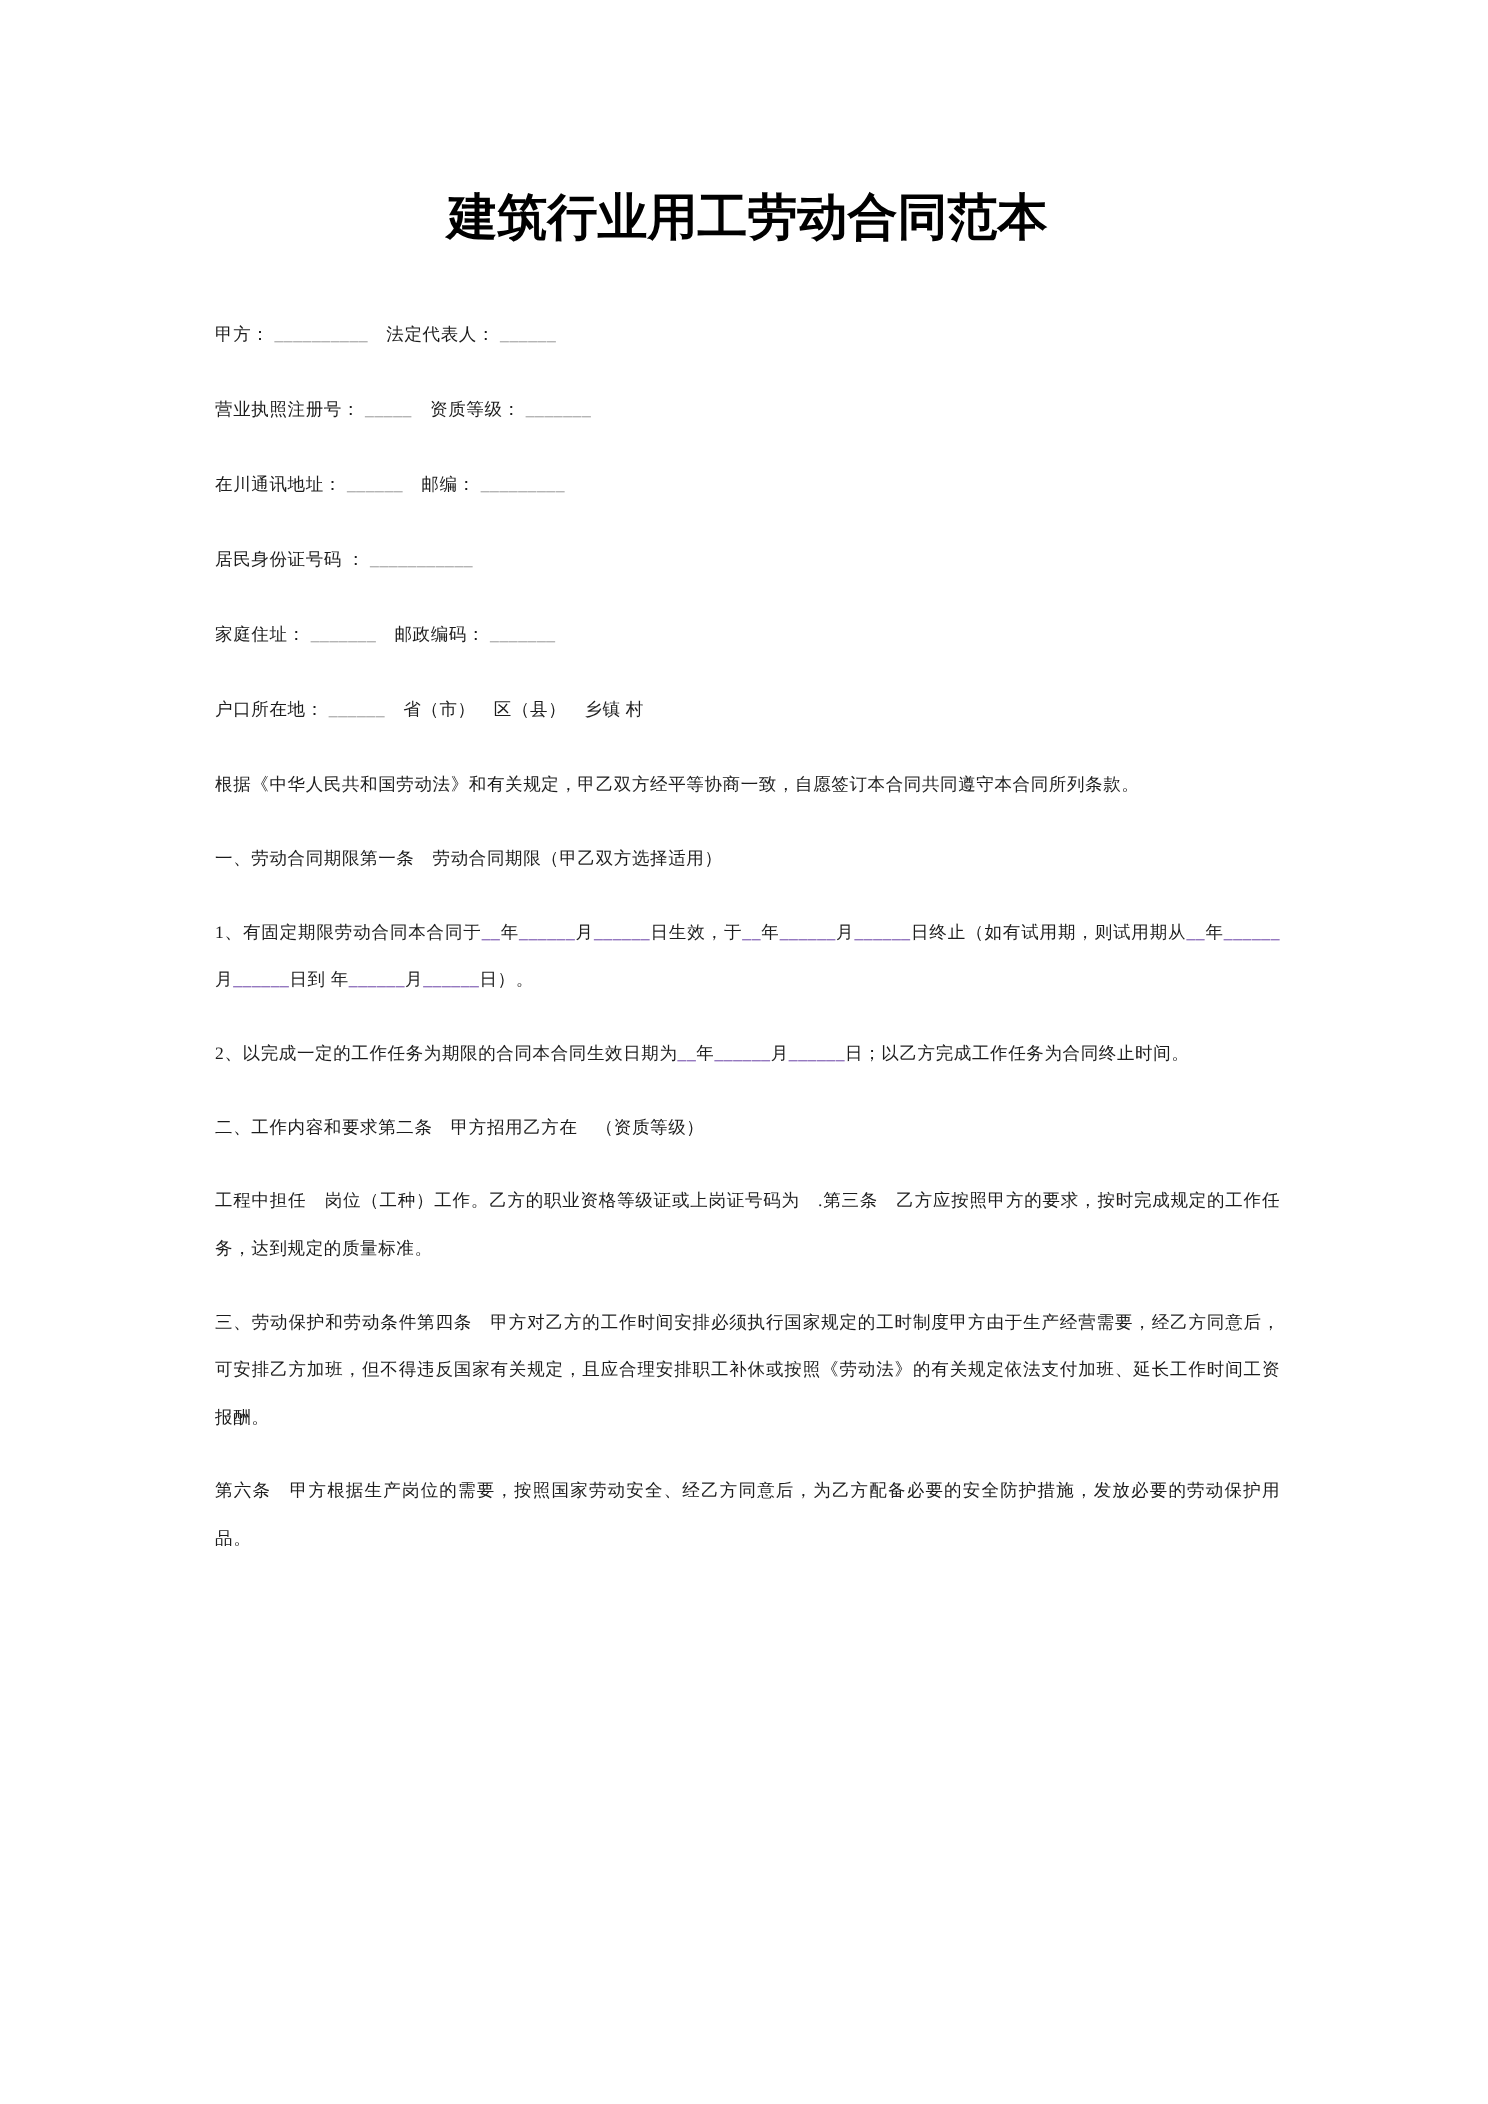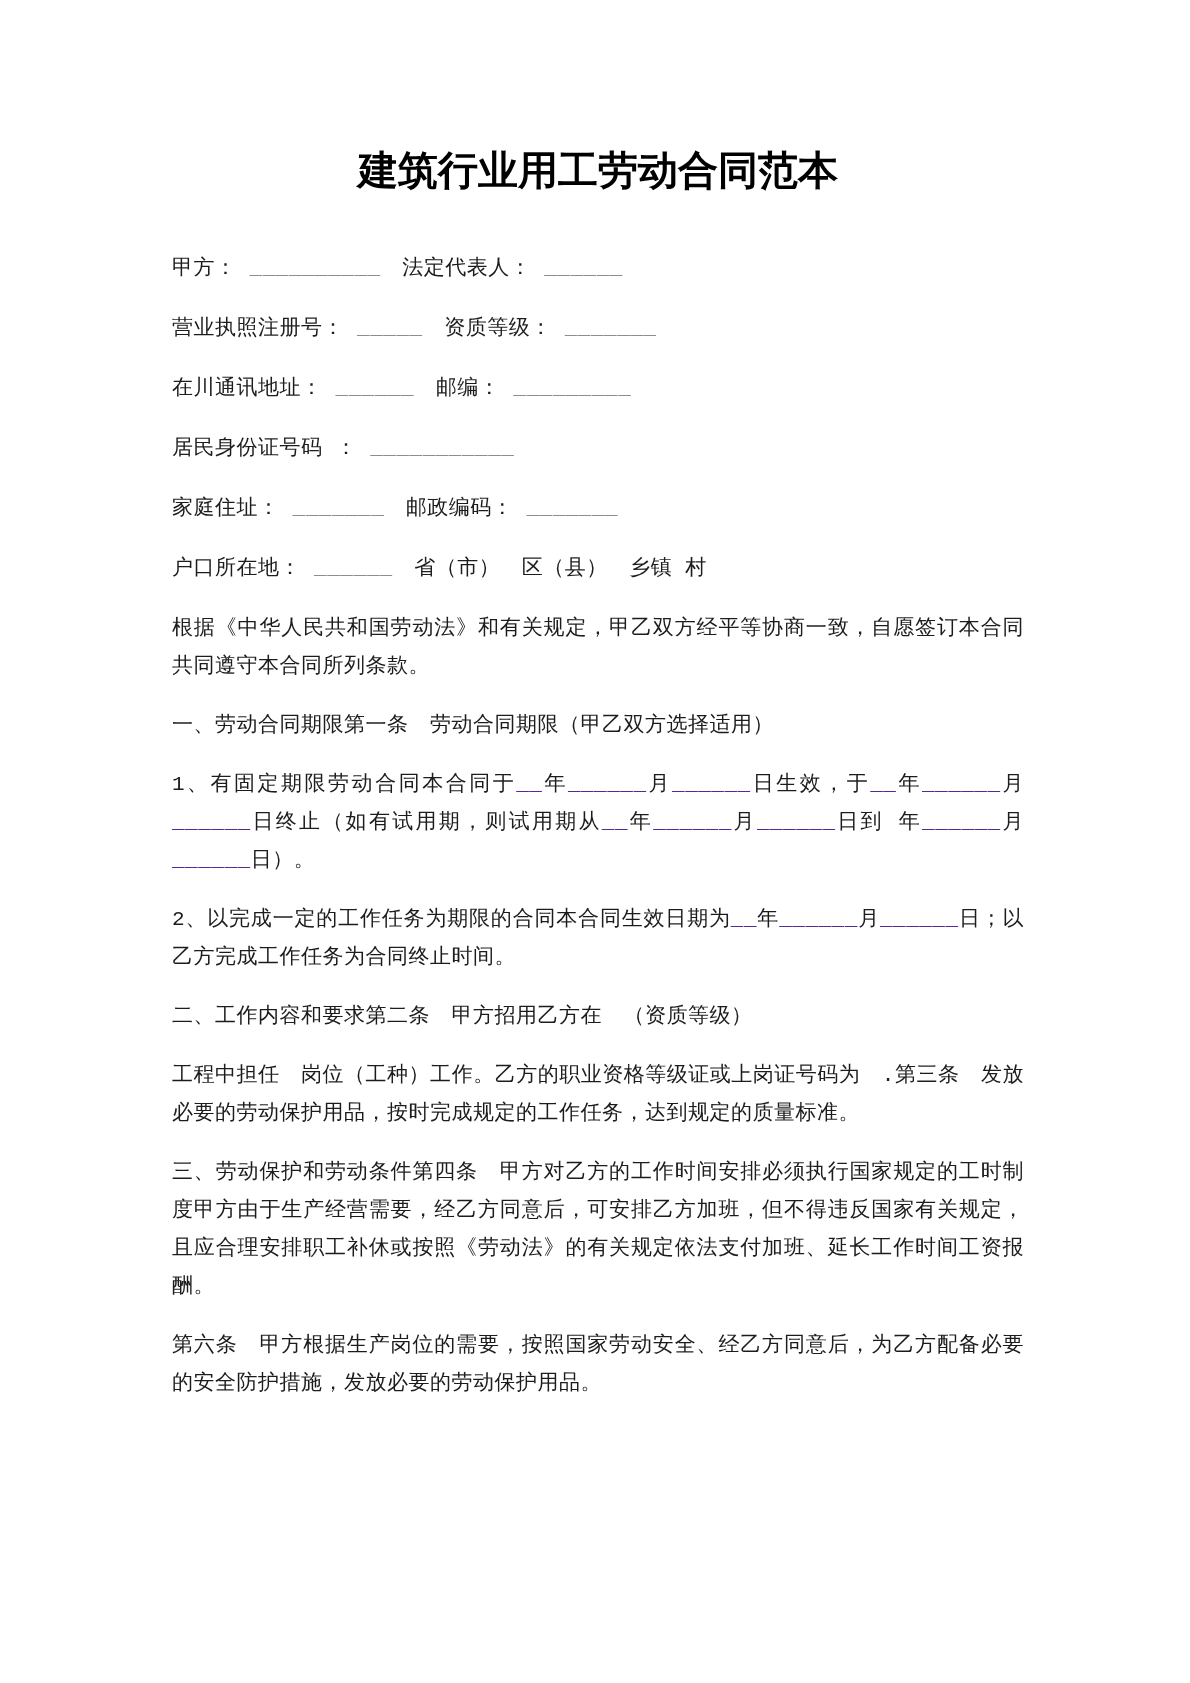--- a/index.html
+++ b/index.html
@@ -5,42 +5,42 @@
   html, body {
     margin: 0;
     padding: 0;
     background: #ffffff;
   }
   .page {
     position: relative;
     width: 1190px;
     height: 1473px;
     background: #ffffff;
-    font-family: Liberation Mono, monospace;
+    font-family: Liberation Serif, serif;
     color: #1c1c1c;
     overflow: hidden;
   }
   .content {
     position: absolute;
     left: 172px;
     top: 148px;
     width: 852px;
   }
   .title {
     margin: 0 0 50px 0;
     font-size: 40px;
     line-height: 1.3;
     font-weight: 700;
     text-align: center;
     color: #000000;
     white-space: nowrap;
   }
   .doc-line {
     margin: 0 0 22px 0;
-    font-size: 21px;
+    font-size: 14px;
     letter-spacing: 0.5px;
     line-height: 38px;
     text-align: justify;
     color: #1c1c1c;
   }
   .doc-line.para { margin-bottom: 21px; }
   .doc-line.preamble { margin-top: 16px; }
   .field .blank {
     color: #8a8a8a;
   }
@@ -60,17 +60,17 @@
     <p class="doc-line field">在川通讯地址： <span class="blank">______</span>　邮编： <span class="blank">_________</span></p>
     <p class="doc-line field">居民身份证号码 ： <span class="blank">___________</span></p>
     <p class="doc-line field">家庭住址： <span class="blank">_______</span>　邮政编码： <span class="blank">_______</span></p>
     <p class="doc-line field">户口所在地： <span class="blank">______</span>　省（市）　区（县）　乡镇 村</p>
 
     <p class="doc-line para preamble">根据《中华人民共和国劳动法》和有关规定，甲乙双方经平等协商一致，自愿签订本合同共同遵守本合同所列条款。</p>
     <p class="doc-line para">一、劳动合同期限第一条　劳动合同期限（甲乙双方选择适用）</p>
     <p class="doc-line para">1、有固定期限劳动合同本合同于<span class="blank">__</span>年<span class="blank">______</span>月<span class="blank">______</span>日生效，于<span class="blank">__</span>年<span class="blank">______</span>月<span class="blank">______</span>日终止（如有试用期，则试用期从<span class="blank">__</span>年<span class="blank">______</span>月<span class="blank">______</span>日到 年<span class="blank">______</span>月<span class="blank">______</span>日）。</p>
     <p class="doc-line para">2、以完成一定的工作任务为期限的合同本合同生效日期为<span class="blank">__</span>年<span class="blank">______</span>月<span class="blank">______</span>日；以乙方完成工作任务为合同终止时间。</p>
     <p class="doc-line para">二、工作内容和要求第二条　甲方招用乙方在　（资质等级）</p>
-    <p class="doc-line para">工程中担任　岗位（工种）工作。乙方的职业资格等级证或上岗证号码为　.第三条　发放必要的劳动保护用品，按时完成规定的工作任务，达到规定的质量标准。</p>
+    <p class="doc-line para">工程中担任　岗位（工种）工作。乙方的职业资格等级证或上岗证号码为　.第三条　乙方应按照甲方的要求，按时完成规定的工作任务，达到规定的质量标准。</p>
     <p class="doc-line para">三、劳动保护和劳动条件第四条　甲方对乙方的工作时间安排必须执行国家规定的工时制度甲方由于生产经营需要，经乙方同意后，可安排乙方加班，但不得违反国家有关规定，且应合理安排职工补休或按照《劳动法》的有关规定依法支付加班、延长工作时间工资报酬。</p>
     <p class="doc-line para">第六条　甲方根据生产岗位的需要，按照国家劳动安全、经乙方同意后，为乙方配备必要的安全防护措施，发放必要的劳动保护用品。</p>
   </div>
 </div>
 
 </body></html>

